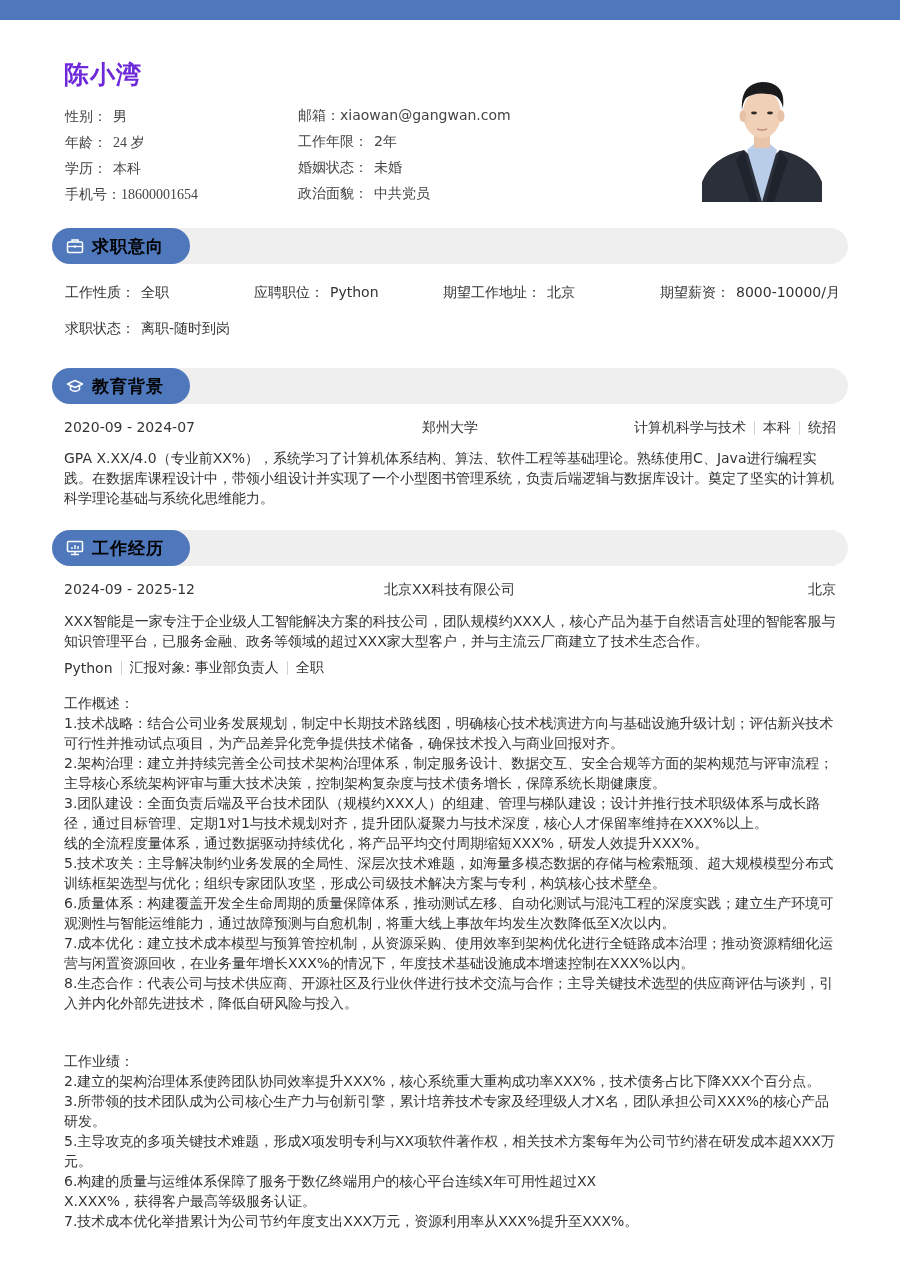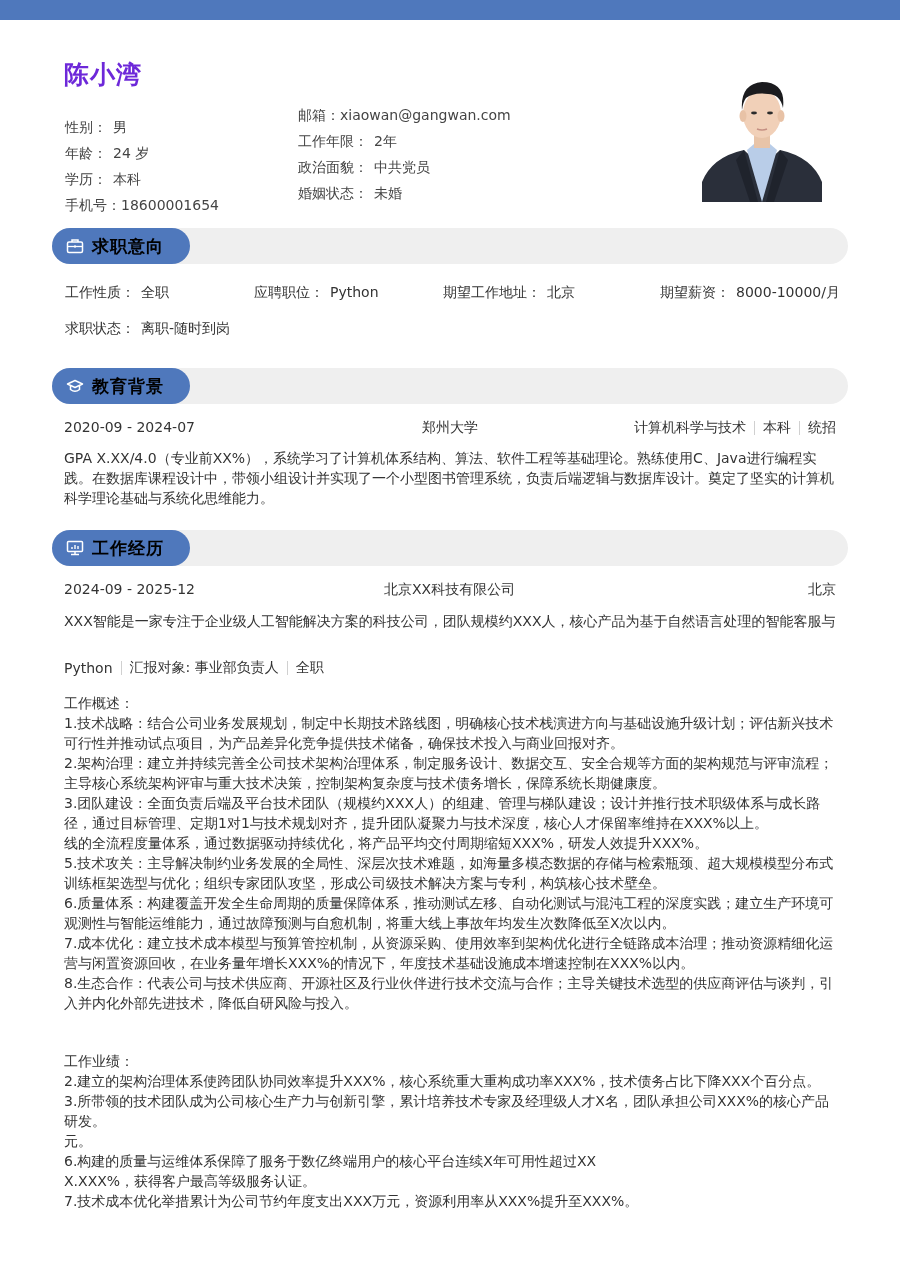--- a/index.html
+++ b/index.html
@@ -4,21 +4,21 @@
 <style>
   * { box-sizing: border-box; margin: 0; padding: 0; }
   html, body { width: 900px; height: 1275px; overflow: hidden; background: #ffffff; }
   body { font-family: "DejaVu Sans", "Liberation Sans", sans-serif; color: #333333; position: relative; }
   .topbar { position: absolute; left: 0; top: 0; width: 900px; height: 20px; background: #4f78bc; }
   .name { position: absolute; left: 64px; top: 58px; font-size: 25px; font-weight: bold; color: #6d28d9; letter-spacing: 1px; }
   .info { position: absolute; font-size: 14px; color: #444; line-height: 26px; }
   .info .row { height: 26px; white-space: nowrap; }
   .info .lbl { color: #444; }
   .info .val { margin-left: 6px; }
-  .info-left { left: 65px; top: 114px; }
+  .info-left { left: 65px; top: 104px; font-family: Liberation Serif, serif; }
   .info-right { left: 298px; top: 102px; }
   .info-right .row .val.email { margin-left: 0; }
   .photo { position: absolute; left: 702px; top: 72px; width: 120px; height: 130px; background: #ffffff; overflow: hidden; }
   .section-head { position: absolute; left: 52px; width: 796px; height: 36px; border-radius: 18px; background: #efefef; }
   .section-pill { position: absolute; left: 0; top: 0; height: 36px; width: 138px; border-radius: 18px; background: #4f78bc; color: #000000; display: flex; align-items: center; padding-left: 14px; }
   .section-pill .ico { width: 18px; height: 18px; margin-right: 8px; display: inline-flex; }
   .section-pill .title { font-size: 17px; font-weight: bold; letter-spacing: 1px; }
   .txt { position: absolute; font-size: 14px; color: #333; white-space: nowrap; }
   .para { position: absolute; left: 64px; width: 772px; font-size: 14px; color: #333; line-height: 20px; }
   .sep { display: inline-block; width: 1px; height: 14px; background: #d0d0d0; margin: 0 8px; vertical-align: -2px; }
@@ -34,22 +34,22 @@
 <div class="info info-left">
   <div class="row"><span class="lbl">性别：</span><span class="val">男</span></div>
   <div class="row"><span class="lbl">年龄：</span><span class="val">24 岁</span></div>
   <div class="row"><span class="lbl">学历：</span><span class="val">本科</span></div>
   <div class="row"><span class="lbl">手机号：</span><span class="val" style="margin-left:0">18600001654</span></div>
 </div>
 
 <div class="info info-right">
   <div class="row"><span class="lbl">邮箱：</span><span class="val email">xiaowan@gangwan.com</span></div>
   <div class="row"><span class="lbl">工作年限：</span><span class="val">2年</span></div>
+  <div class="row"><span class="lbl">婚姻状态：</span><span class="val">未婚</span></div>
   <div class="row"><span class="lbl">政治面貌：</span><span class="val">中共党员</span></div>
-  <div class="row"><span class="lbl">婚姻状态：</span><span class="val">未婚</span></div>
 </div>
 
 <div class="photo">
   <svg width="120" height="130" viewBox="0 0 120 130">
     <rect width="120" height="130" fill="#ffffff"></rect>
 
     <path d="M0 110 Q10 85 42 78 L60 95 L78 78 Q110 85 120 110 L120 130 L0 130 Z" fill="#2a2f3a"></path>
 
     <path d="M45 78 L60 130 L75 78 L68 72 L52 72 Z" fill="#b9cde8"></path>
 
@@ -127,20 +127,21 @@
     <span class="title">工作经历</span>
   </div>
 </div>
 
 <div class="txt" style="left:64px; top:581px">2024-09 - 2025-12</div>
 <div class="txt" style="left:384px; top:581px">北京XX科技有限公司</div>
 <div class="txt" style="right:64px; top:581px">北京</div>
 
 <div class="para" style="top:611px">
   <div>XXX智能是一家专注于企业级人工智能解决方案的科技公司，团队规模约XXX人，核心产品为基于自然语言处理的智能客服与</div>
+  <div>知识管理平台，已服务金融、政务等领域的超过XXX家大型客户，并与主流云厂商建立了技术生态合作。</div>
 </div>
 
 <div class="txt tags" style="left:64px; top:659px">
   <span>Python</span><span class="sep"></span><span>汇报对象: 事业部负责人</span><span class="sep"></span><span>全职</span>
 </div>
 
 <div class="para" style="top:693px">
   <div>工作概述：</div>
   <div>1.技术战略：结合公司业务发展规划，制定中长期技术路线图，明确核心技术栈演进方向与基础设施升级计划；评估新兴技术</div>
   <div>可行性并推动试点项目，为产品差异化竞争提供技术储备，确保技术投入与商业回报对齐。</div>
@@ -157,17 +158,18 @@
   <div>营与闲置资源回收，在业务量年增长XXX%的情况下，年度技术基础设施成本增速控制在XXX%以内。</div>
   <div>8.生态合作：代表公司与技术供应商、开源社区及行业伙伴进行技术交流与合作；主导关键技术选型的供应商评估与谈判，引</div>
   <div>入并内化外部先进技术，降低自研风险与投入。</div>
 </div>
 
 <div class="para" style="top:1051px">
   <div>工作业绩：</div>
   <div>2.建立的架构治理体系使跨团队协同效率提升XXX%，核心系统重大重构成功率XXX%，技术债务占比下降XXX个百分点。</div>
   <div>3.所带领的技术团队成为公司核心生产力与创新引擎，累计培养技术专家及经理级人才X名，团队承担公司XXX%的核心产品</div>
   <div>研发。</div>
+  <div>5.主导攻克的多项关键技术难题，形成X项发明专利与XX项软件著作权，相关技术方案每年为公司节约潜在研发成本超XXX万</div>
   <div>元。</div>
   <div>6.构建的质量与运维体系保障了服务于数亿终端用户的核心平台连续X年可用性超过XX</div>
   <div>X.XXX%，获得客户最高等级服务认证。</div>
   <div>7.技术成本优化举措累计为公司节约年度支出XXX万元，资源利用率从XXX%提升至XXX%。</div>
 </div>
 
 </body></html>

